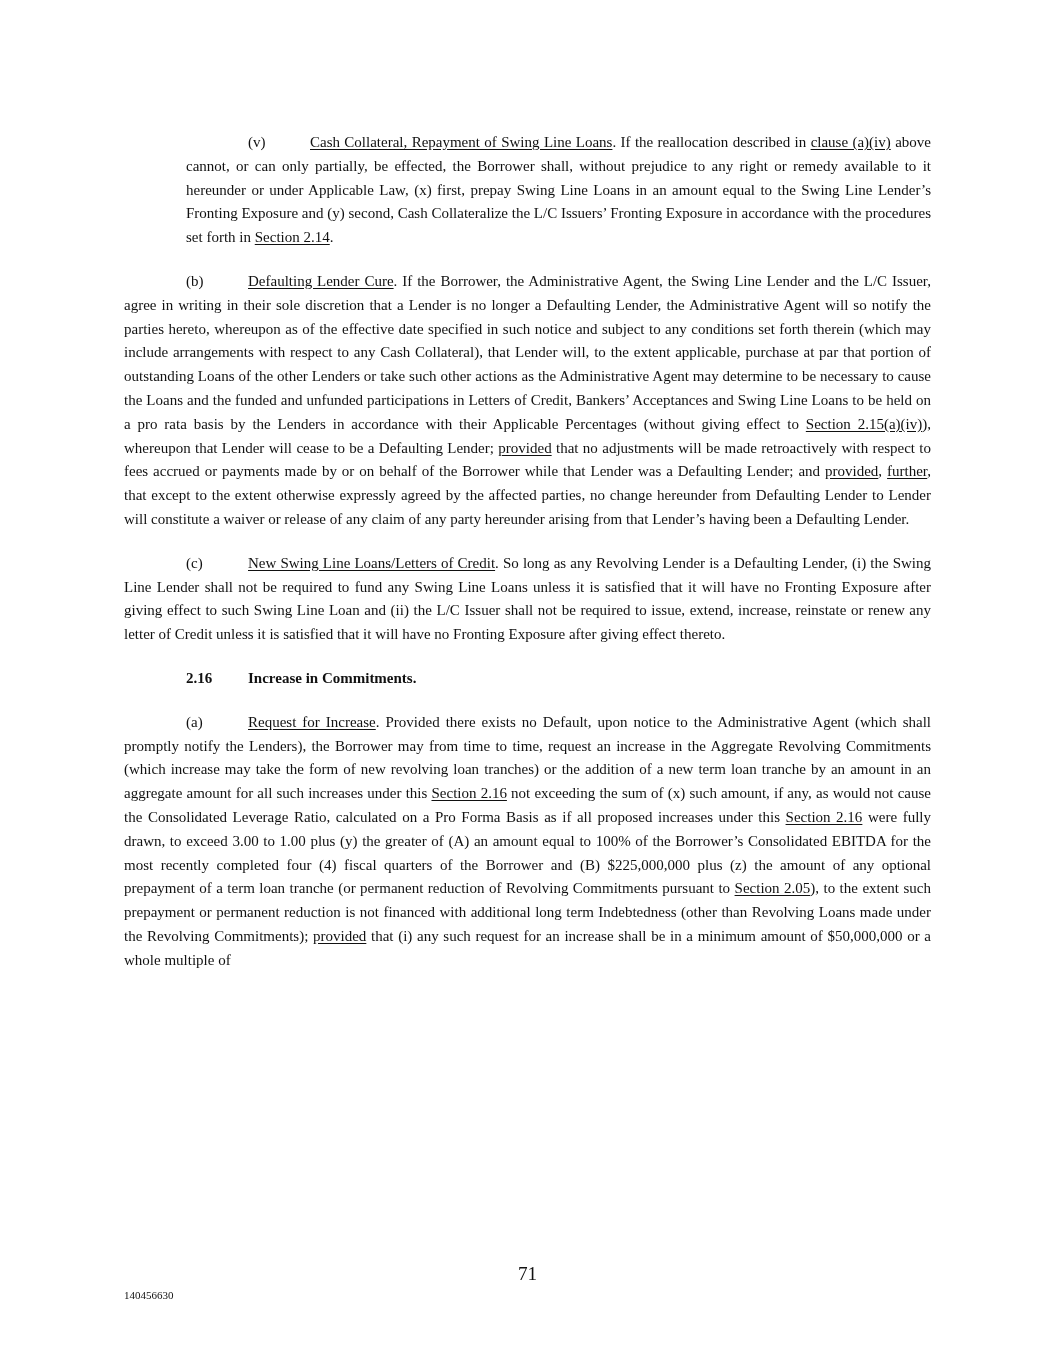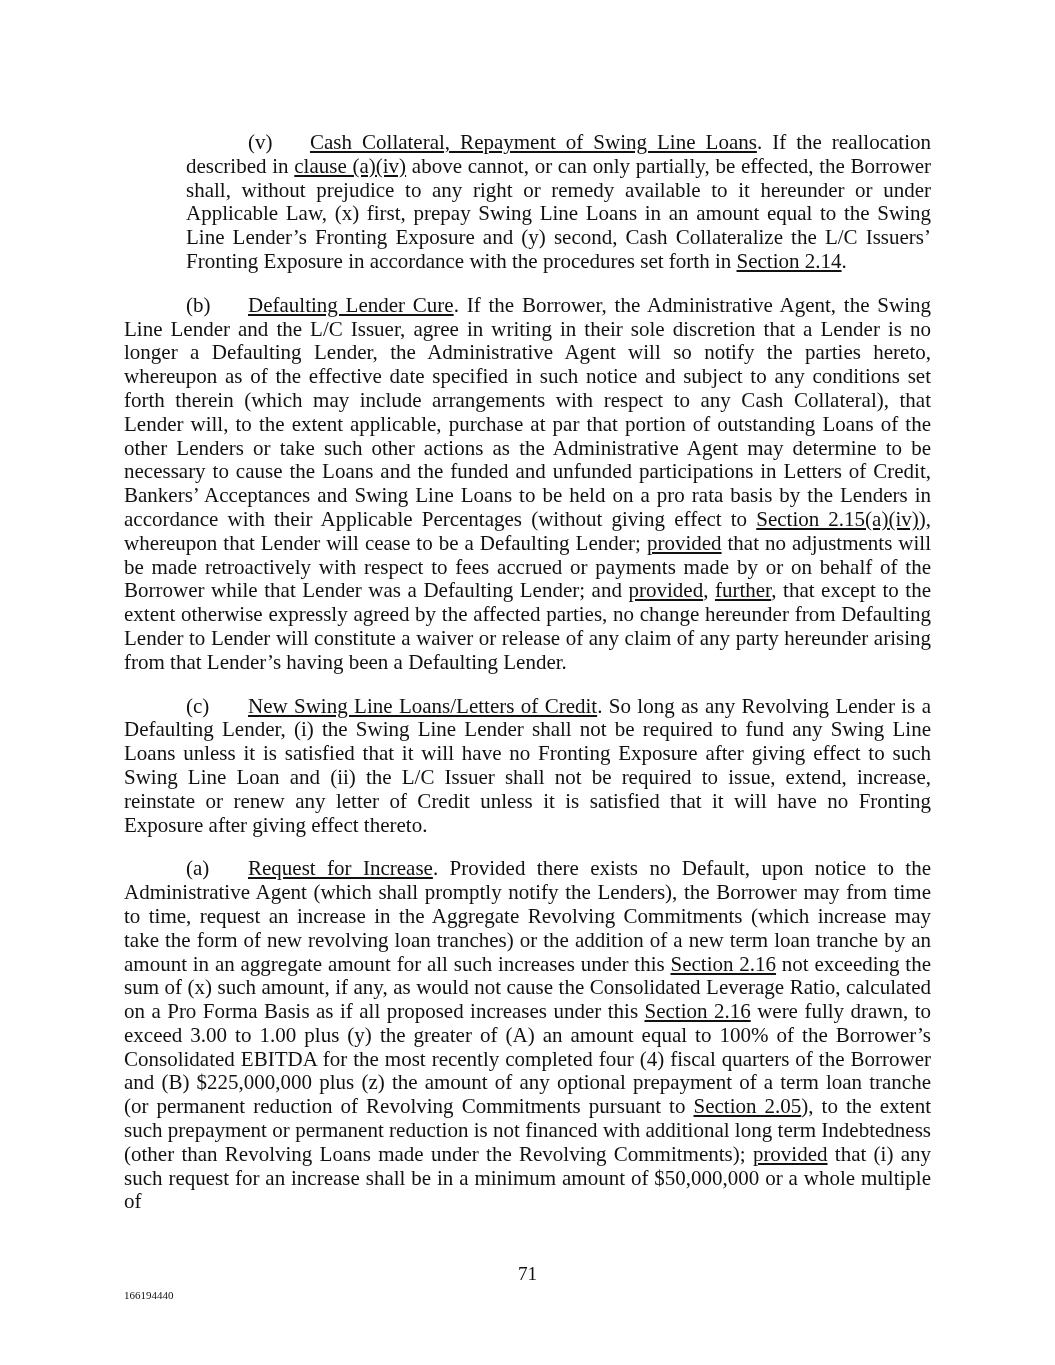--- a/index.html
+++ b/index.html
@@ -1,19 +1,19 @@
 <!DOCTYPE html>
 <html><head>
 <meta charset="utf-8">
 <style>
   html, body { margin:0; padding:0; background:#ffffff; }
   body { width:1055px; height:1365px; position:relative; overflow:hidden; }
   .page {
     position:absolute; left:124px; top:131px; width:807px;
-    font-family:"Liberation Serif", serif; font-size:21px; line-height:23.8px;
+    font-family:"Liberation Serif", serif; font-size:15px; line-height:23.8px;
     color:#111111;
   }
   .para { margin:0 0 20px 0; text-align:justify; }
   .para.indented { margin-left:62px; }
   .para .lbl { display:inline-block; }
   .u { text-decoration:underline; text-underline-offset:2px; }
   .i { }
   .heading { margin:0 0 20px 0; font-weight:bold; padding-left:62px; }
   .heading .num { display:inline-block; width:62px; }
   .page-number {
@@ -27,19 +27,22 @@
 </style>
 </head>
 <body>
 
 <div class="page">
   <div id="paras-before">
       <p class="para indented" style="text-indent: 62px;"><span class="lbl" style="width: 62px; text-indent: 0px;">(v)</span><span class="u">Cash Collateral, Repayment of Swing Line Loans</span><span>.  If the reallocation described in </span><span class="u">clause (a)(iv)</span><span> above cannot, or can only partially, be effected, the Borrower shall, without prejudice to any right or remedy available to it hereunder or under Applicable Law, (x) first, prepay Swing Line Loans in an amount equal to the Swing Line Lender’s Fronting Exposure and (y) second, Cash Collateralize the L/C Issuers’ Fronting Exposure in accordance with the procedures set forth in </span><span class="u">Section 2.14</span><span>.</span></p>
       <p class="para" style="text-indent: 62px;"><span class="lbl" style="width: 62px; text-indent: 0px;">(b)</span><span class="u">Defaulting Lender Cure</span><span>.  If the Borrower, the Administrative Agent, the Swing Line Lender and the L/C Issuer, agree in writing in their sole discretion that a Lender is no longer a Defaulting Lender, the Administrative Agent will so notify the parties hereto, whereupon as of the effective date specified in such notice and subject to any conditions set forth therein (which may include arrangements with respect to any Cash Collateral), that Lender will, to the extent applicable, purchase at par that portion of outstanding Loans of the other Lenders or take such other actions as the Administrative Agent may determine to be necessary to cause the Loans and the funded and unfunded participations in Letters of Credit, Bankers’ Acceptances and Swing Line Loans to be held on a pro rata basis by the Lenders in accordance with their Applicable Percentages (without giving effect to </span><span class="u">Section 2.15(a)(iv)</span><span>), whereupon that Lender will cease to be a Defaulting Lender; </span><span class="u">provided</span><span> that no adjustments will be made retroactively with respect to fees accrued or payments made by or on behalf of the Borrower while that Lender was a Defaulting Lender; and </span><span class="u">provided</span><span>, </span><span class="u">further</span><span>, that except to the extent otherwise expressly agreed by the affected parties, no change hereunder from Defaulting Lender to Lender will constitute a waiver or release of any claim of any party hereunder arising from that Lender’s having been a Defaulting Lender.</span></p>
       <p class="para" style="text-indent: 62px;"><span class="lbl" style="width: 62px; text-indent: 0px;">(c)</span><span class="u">New Swing Line Loans/Letters of Credit</span><span>. So long as any Revolving Lender is a Defaulting Lender, (i) the Swing Line Lender shall not be required to fund any Swing Line Loans unless it is satisfied that it will have no Fronting Exposure after giving effect to such Swing Line Loan and (ii) the L/C Issuer shall not be required to issue, extend, increase, reinstate or renew any letter of Credit unless it is satisfied that it will have no Fronting Exposure after giving effect thereto.</span></p>
     </div>
+  <div class="heading">
+    <span class="num">2.16</span><span>Increase in Commitments.</span>
+  </div>
   <div id="paras-after">
       <p class="para" style="text-indent: 62px;"><span class="lbl" style="width: 62px; text-indent: 0px;">(a)</span><span class="u">Request for Increase</span><span>.  Provided there exists no Default, upon notice to the Administrative Agent (which shall promptly notify the Lenders), the Borrower may from time to time, request an increase in the Aggregate Revolving Commitments (which increase may take the form of new revolving loan tranches) or the addition of a new term loan tranche by an amount in an aggregate amount for all such increases under this </span><span class="u">Section 2.16</span><span> not exceeding the sum of (x) such amount, if any, as would not cause the Consolidated Leverage Ratio, calculated on a Pro Forma Basis as if all proposed increases under this </span><span class="u">Section 2.16</span><span> were fully drawn, to exceed 3.00 to 1.00 </span><span class="i">plus</span><span> (y) the greater of (A) an amount equal to 100% of the Borrower’s Consolidated EBITDA for the most recently completed four (4) fiscal quarters of the Borrower and (B) $225,000,000 </span><span class="i">plus</span><span> (z) the amount of any optional prepayment of a term loan tranche (or permanent reduction of Revolving Commitments pursuant to </span><span class="u">Section 2.05</span><span>), to the extent such prepayment or permanent reduction is not financed with additional long term Indebtedness (other than Revolving Loans made under the Revolving Commitments); </span><span class="u">provided</span><span> that (i) any such request for an increase shall be in a minimum amount of $50,000,000 or a whole multiple of</span></p>
     </div>
 </div>
 
 <div class="page-number">71</div>
-<div class="doc-id">166194440</div>
+<div class="doc-id">140456630</div>
 
 </body></html>

